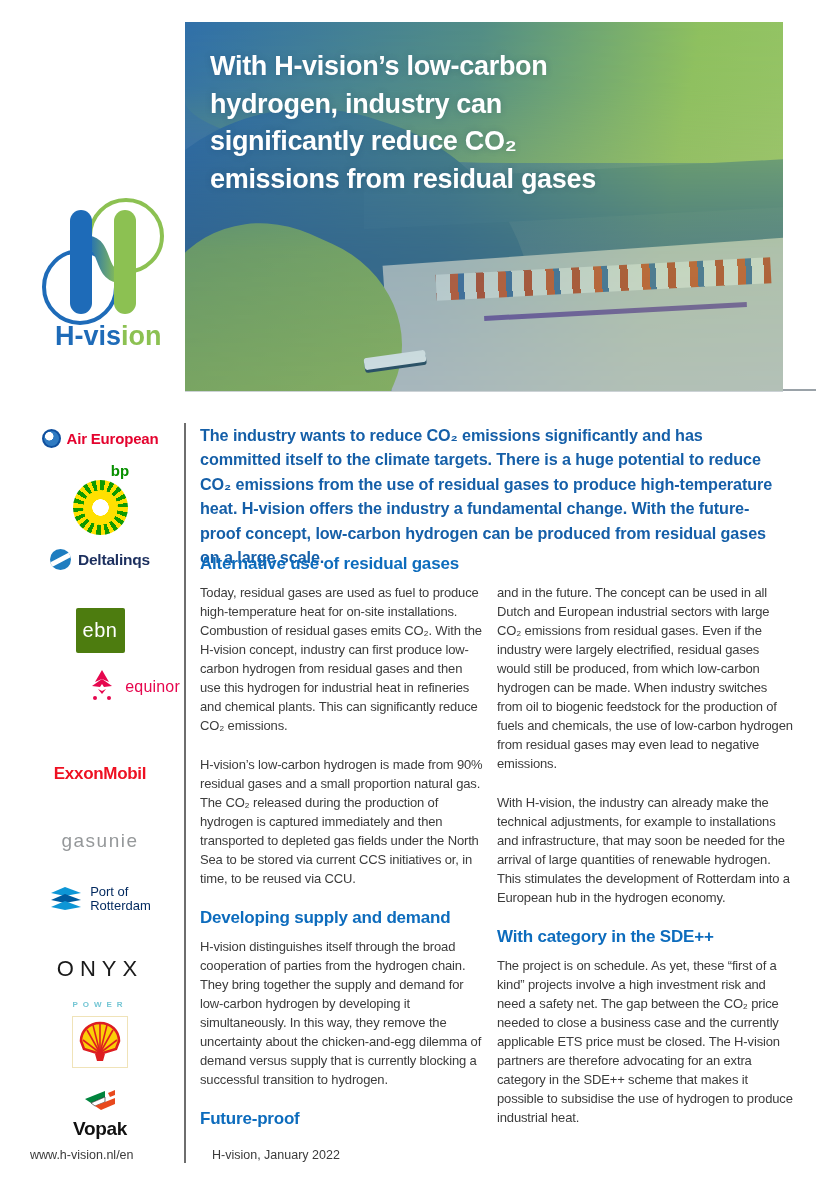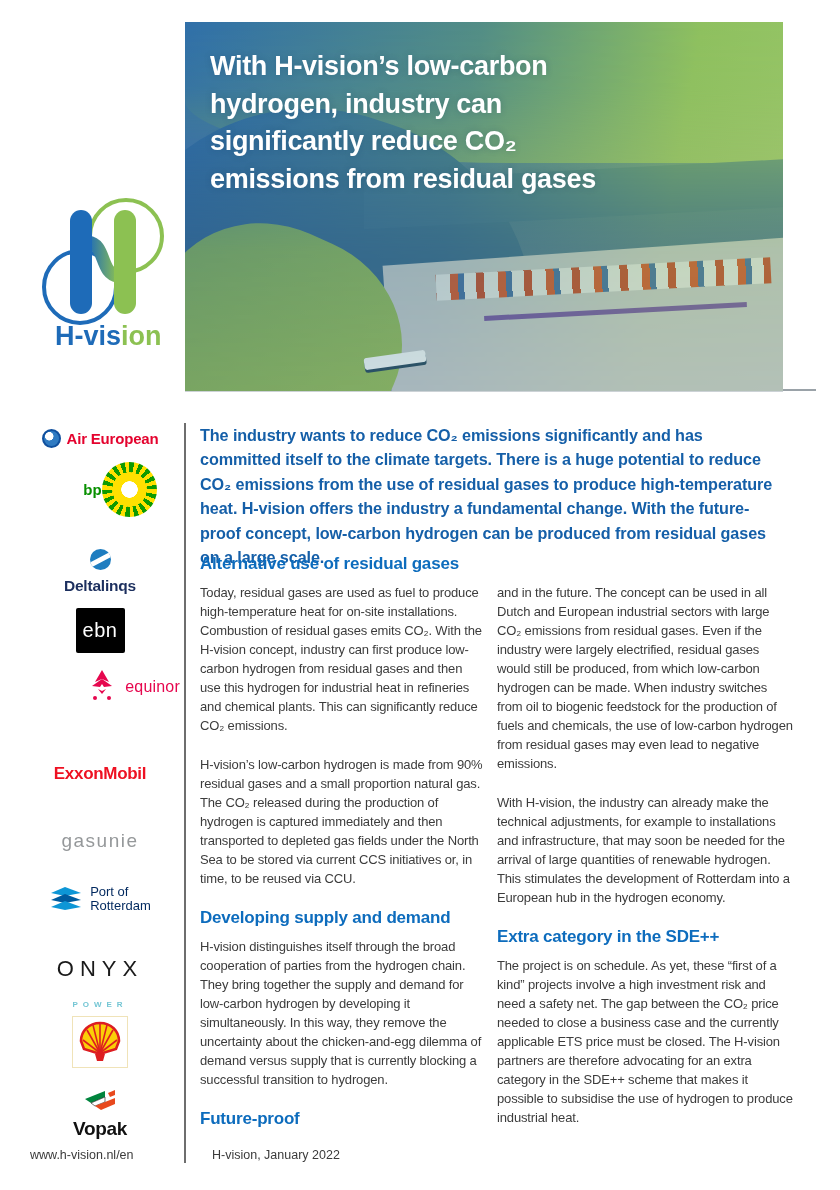--- a/index.html
+++ b/index.html
@@ -37,34 +37,34 @@
   
   .hv-logo { position:absolute; left:30px; top:192px; width:145px; height:160px; }
 
   
   .partner { position:absolute; left:20px; width:160px; display:flex; align-items:center; justify-content:center; }
   .al-row { gap:6px; }
   .al-icon { width:19px; height:19px; border-radius:50%; border:2px solid #10509e;
     background:radial-gradient(circle at 35% 35%, #ffffff 0 4px, #2f7bc2 4.5px); flex:0 0 auto; }
   .al-text { color:#e4032e; font-weight:700; font-size:15px; letter-spacing:-0.2px; white-space:nowrap; }
 
-  .bp-col { flex-direction:row; }
+  .bp-col { flex-direction:column; }
   .bp-text { color:#089000; font-weight:700; font-size:15px; align-self:center; margin-left:40px; margin-bottom:1px; }
   .bp-burst { width:55px; height:55px; border-radius:50%;
     background:
       radial-gradient(circle at center,#ffffff 0 8px,rgba(255,255,255,0) 8.5px),
       radial-gradient(circle at center,#ffe000 0 17px,rgba(255,224,0,0) 17.5px),
       repeating-conic-gradient(#0f9a00 0deg 10deg,#ffe000 10deg 20deg); }
 
-  .dl-row { gap:7px;flex-direction:column; }
+  .dl-row { gap:7px; }
   .dl-icon { width:21px; height:21px; border-radius:50%; background:#1e7dc0; position:relative; overflow:hidden; flex:0 0 auto; }
   .dl-icon::after { content:""; position:absolute; left:-4px; top:8px; width:30px; height:5px; background:#ffffff; transform:rotate(-28deg); border-radius:3px; }
   .dl-text { color:#1c2f5e; font-weight:700; font-size:15.5px; letter-spacing:-0.2px; }
 
-  .ebn-box { width:49px; height:45px; background:#000000; border-radius:2px; display:flex; align-items:center; justify-content:center; }
+  .ebn-box { width:49px; height:45px; background:#4d7c0f; border-radius:2px; display:flex; align-items:center; justify-content:center; }
   .ebn-text { color:#ffffff; font-size:20px; letter-spacing:0.5px; }
 
   .eq-col { gap:3px;justify-content:flex-end; }
   .eq-text { color:#e6074e; font-size:16px; letter-spacing:0.2px; }
 
   .xom-text { color:#ee1122; font-weight:800; font-size:17px; letter-spacing:-0.3px; }
 
   .gas-text { color:#95989a; font-size:19px; letter-spacing:1.5px; }
 
   .por-row { gap:7px; }
@@ -244,21 +244,21 @@
         <h2>Future-proof</h2>
 
       </section>
     </div>
     <div class="col-right">
       <section>
         <p>and in the future. The concept can be used in all Dutch and European industrial sectors with large CO₂ emissions from residual gases. Even if the industry were largely electrified, residual gases would still be produced, from which low-carbon hydrogen can be made. When industry switches from oil to biogenic feedstock for the production of fuels and chemicals, the use of low-carbon hydrogen from residual gases may even lead to negative emissions.</p>
         <p>With H-vision, the industry can already make the technical adjustments, for example to installations and infrastructure, that may soon be needed for the arrival of large quantities of renewable hydrogen. This stimulates the development of Rotterdam into a European hub in the hydrogen economy.</p>
       </section>
       <section>
-        <h2>Extra category in the SDE++</h2>
+        <h2>With category in the SDE++</h2>
         <p>The project is on schedule. As yet, these “first of a kind” projects involve a high investment risk and need a safety net. The gap between the CO₂ price needed to close a business case and the currently applicable ETS price must be closed. The H-vision partners are therefore advocating for an extra category in the SDE++ scheme that makes it possible to subsidise the use of hydrogen to produce industrial heat.</p>
       </section>
     </div>
   </div>
 
   <a href="#" class="footer-url">www.h-vision.nl/en</a>
   <div class="footer-note">H-vision, January 2022</div>
 
 </div>
 

